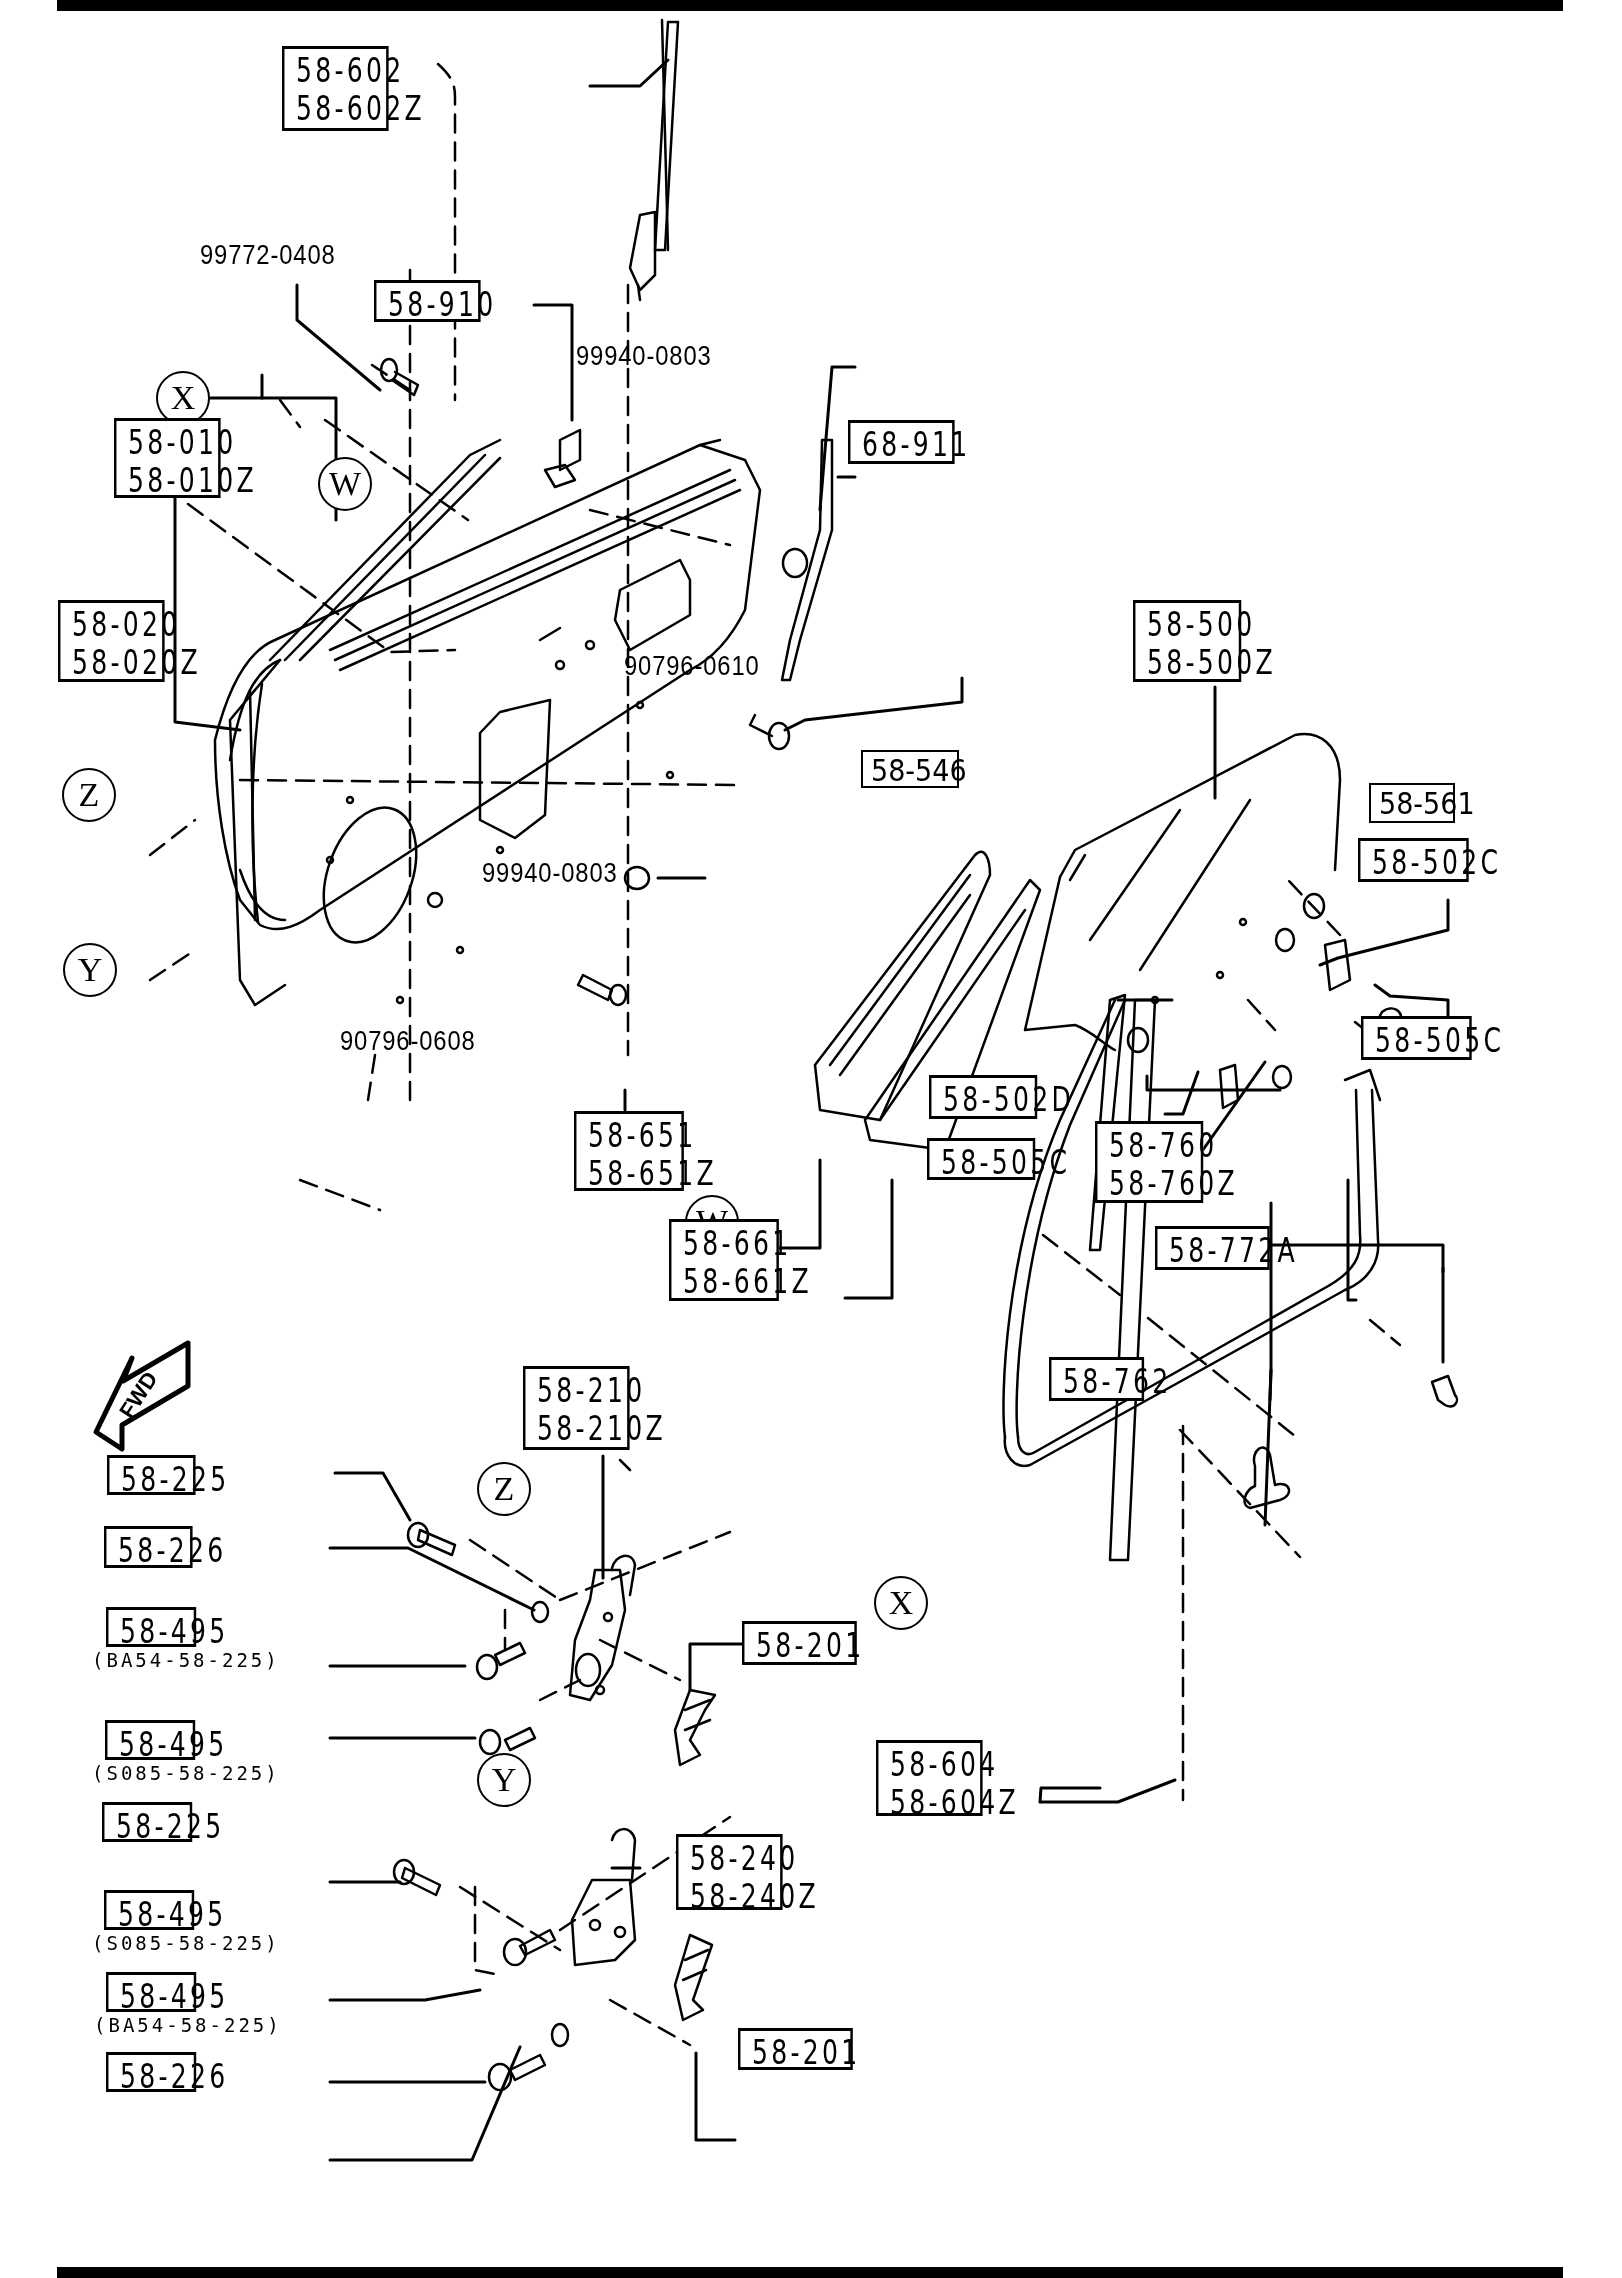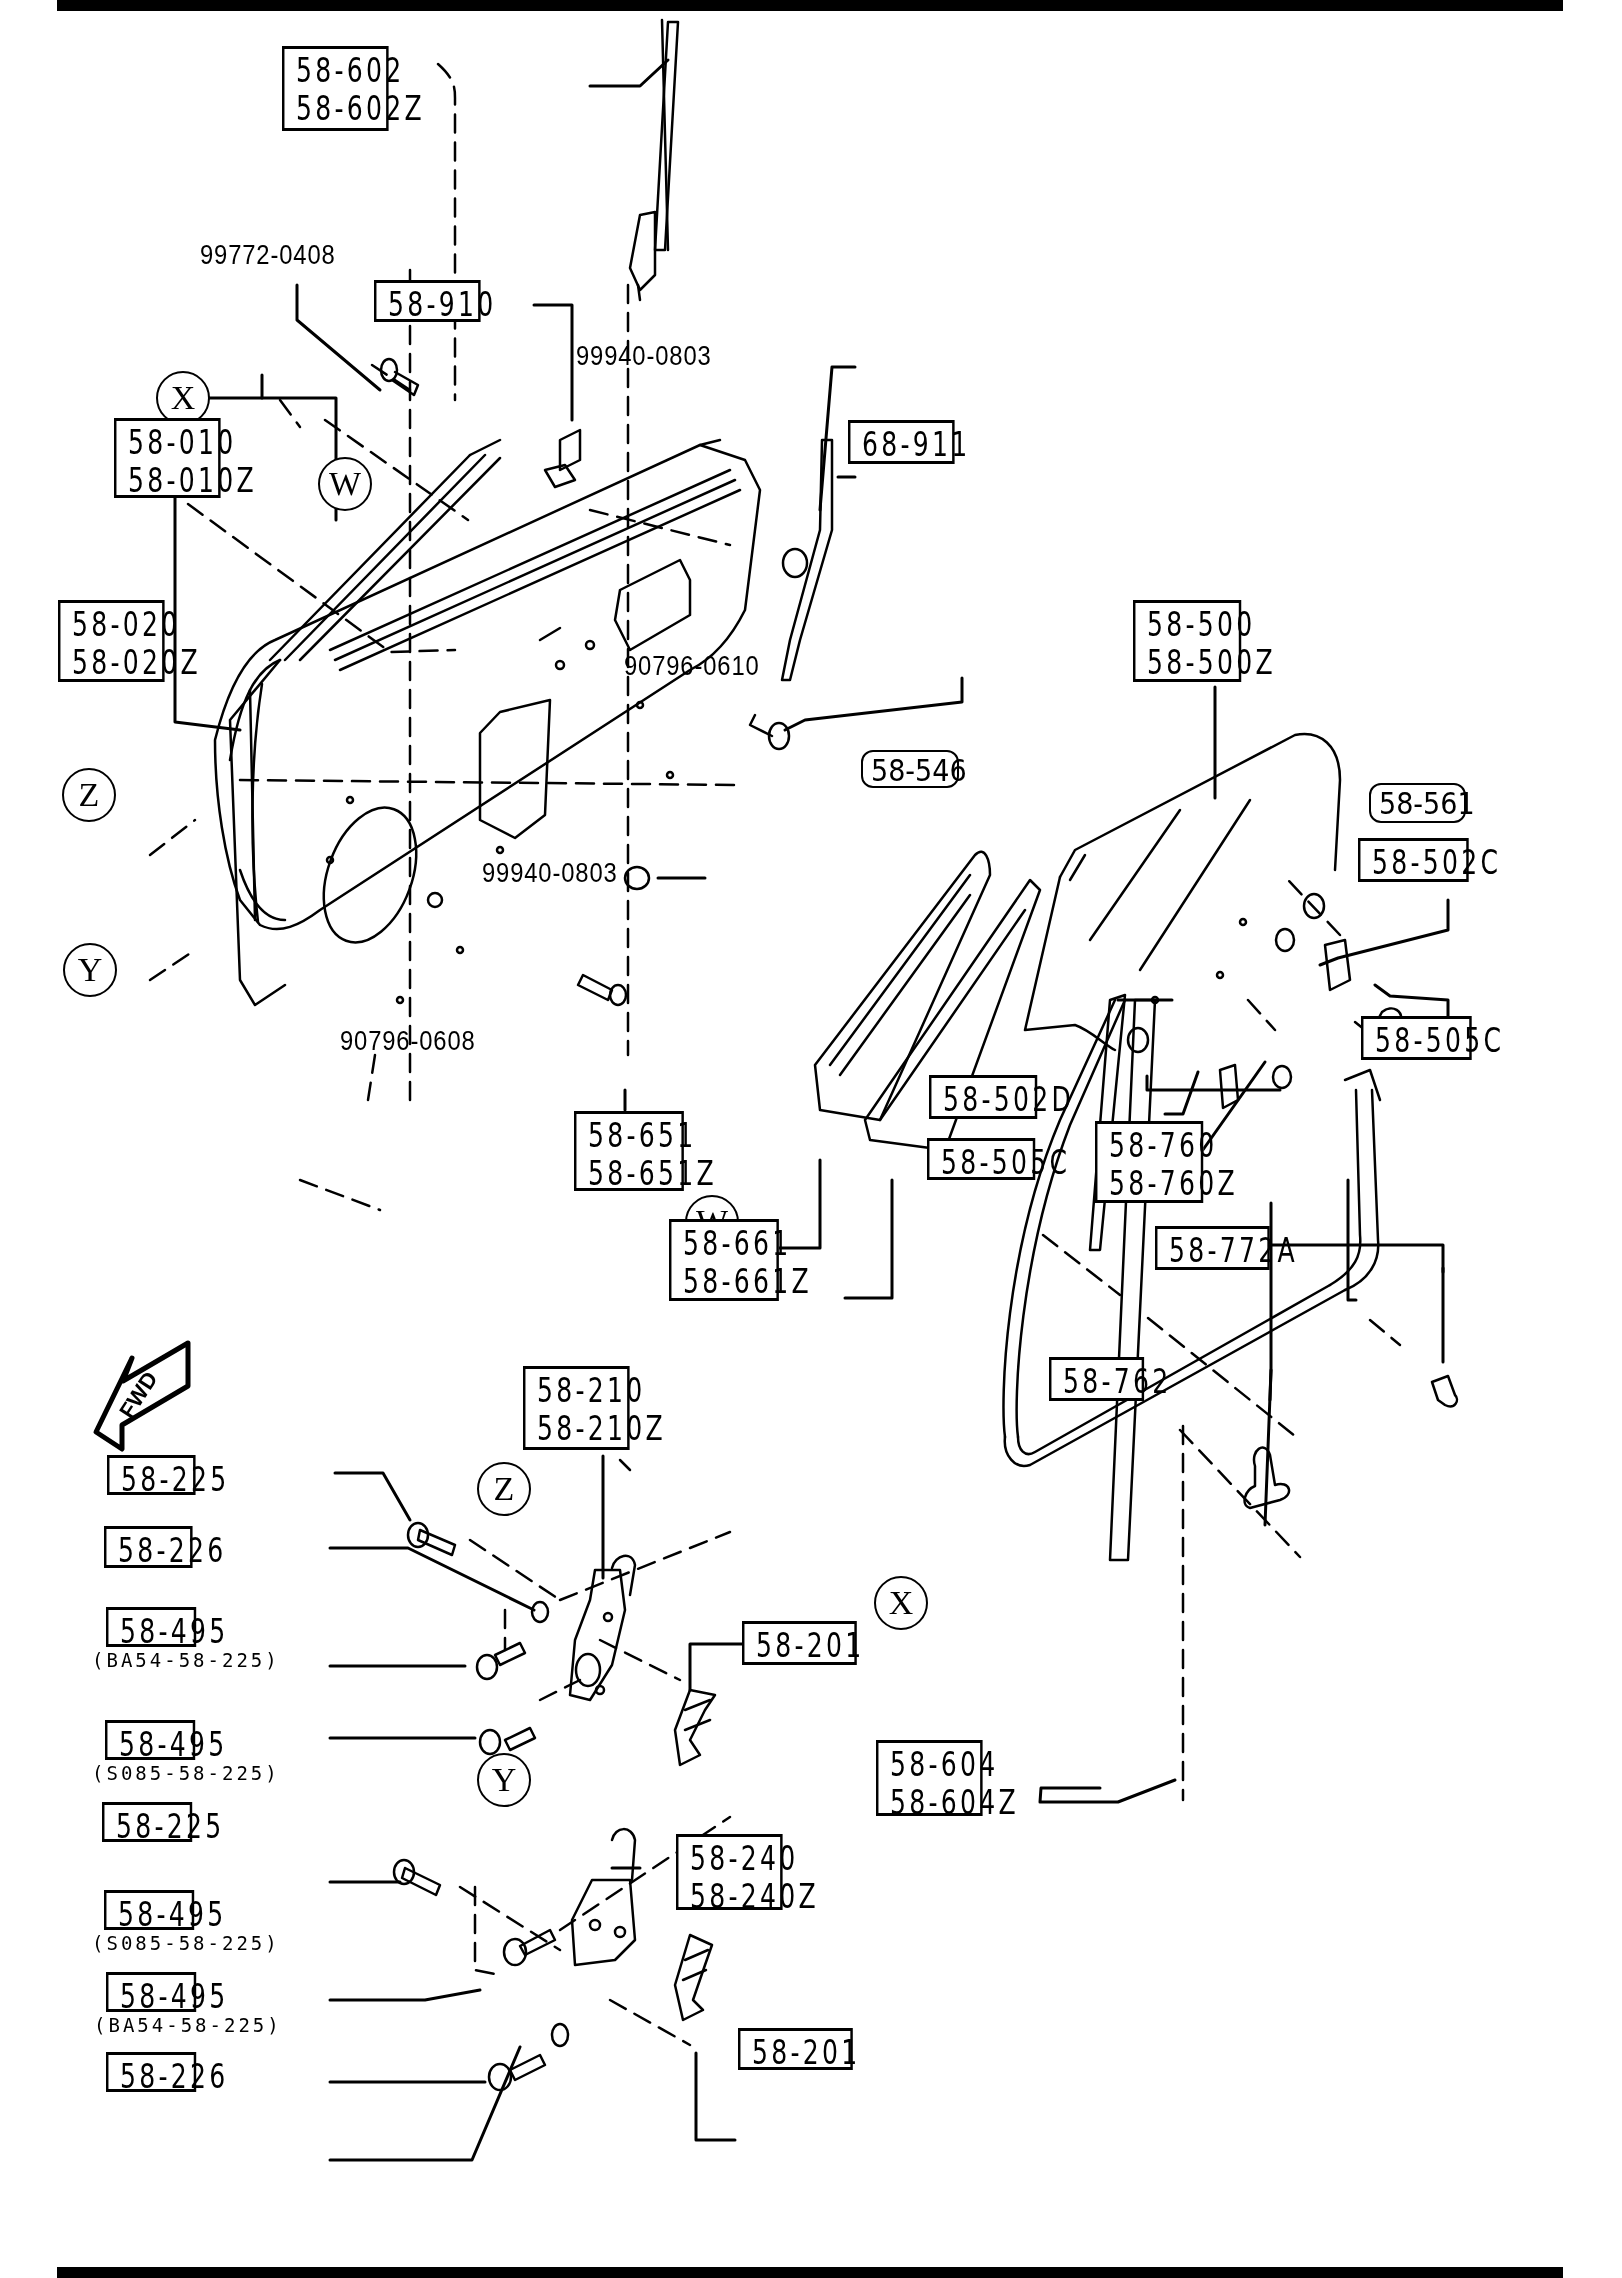--- a/index.html
+++ b/index.html
@@ -3,21 +3,21 @@
 <meta charset="utf-8">
 <style>
   html, body { margin: 0; padding: 0; background: #ffffff; }
   #canvas { position: relative; width: 1622px; height: 2278px; background: #ffffff; overflow: hidden; }
   #art { position: absolute; left: 0; top: 0; }
   .rule { position: absolute; left: 57px; width: 1506px; height: 11px; background: #000; }
   .lbl { position: absolute; box-sizing: border-box; background: #fff; border: 3px solid #000;
          font-family: "Liberation Sans Narrow", "DejaVu Sans Condensed", "Liberation Sans", sans-serif;
          font-stretch: condensed; color: #000; letter-spacing: 4px; line-height: 38px;
          font-size: 34px; padding: 2px 0 0 14px; white-space: nowrap; transform: scaleX(0.82); transform-origin: left top; }
-  .lbl.thin { border-width: 2px; letter-spacing: 0; font-size: 30px; line-height: 34px; transform: none; padding-left: 8px; border-radius: 12px; }
+  .lbl.thin { border-width: 2px; letter-spacing: 0; font-size: 30px; line-height: 34px; transform: none; padding-left: 8px; }
   .lbl span { display: block; }
   .plain { position: absolute; font-family: "Liberation Sans", sans-serif; font-size: 28px; color: #000;
            letter-spacing: 1px; white-space: nowrap; transform: scaleX(0.85); transform-origin: left top; }
   .note { position: absolute; font-family: "DejaVu Sans Mono", monospace; font-size: 19px; color: #000;
           letter-spacing: 3px; white-space: nowrap; }
   .ref { position: absolute; width: 54px; height: 54px; border: 2px solid #000; border-radius: 50%;
          box-sizing: border-box; background: #fff; text-align: center; line-height: 50px;
          font-family: "Liberation Serif", serif; font-size: 34px; color: #000; }
   .fwd-text { font-family: "Liberation Sans", sans-serif; font-weight: bold; }
 </style>
@@ -309,21 +309,21 @@
     <span>58-210Z</span>
   </div>
   <div class="lbl" style="left:676px;top:1834px;width:130px;height:76px;">
     <span>58-240</span>
     <span>58-240Z</span>
   </div>
 
   <div class="lbl" style="left:374px;top:280px;width:130px;height:42px;">58-910</div>
   <div class="lbl" style="left:848px;top:420px;width:130px;height:44px;">68-911</div>
   <div class="lbl thin" style="left:861px;top:750px;width:98px;height:38px;">58-546</div>
-  <div class="lbl thin" style="left:1369px;top:783px;width:97px;height:40px;">58-561</div>
+  <div class="lbl thin" style="left:1369px;top:783px;width:86px;height:40px;">58-561</div>
   <div class="lbl" style="left:1358px;top:838px;width:135px;height:44px;">58-502C</div>
   <div class="lbl" style="left:1361px;top:1016px;width:135px;height:44px;">58-505C</div>
   <div class="lbl" style="left:929px;top:1075px;width:132px;height:44px;">58-502D</div>
   <div class="lbl" style="left:927px;top:1138px;width:132px;height:42px;">58-505C</div>
   <div class="lbl" style="left:1155px;top:1226px;width:140px;height:44px;">58-772A</div>
   <div class="lbl" style="left:1049px;top:1357px;width:116px;height:44px;">58-762</div>
 
   <div class="lbl" style="left:107px;top:1455px;width:108px;height:40px;">58-225</div>
   <div class="lbl" style="left:104px;top:1526px;width:108px;height:42px;">58-226</div>
   <div class="lbl" style="left:106px;top:1607px;width:110px;height:40px;">58-495</div>

